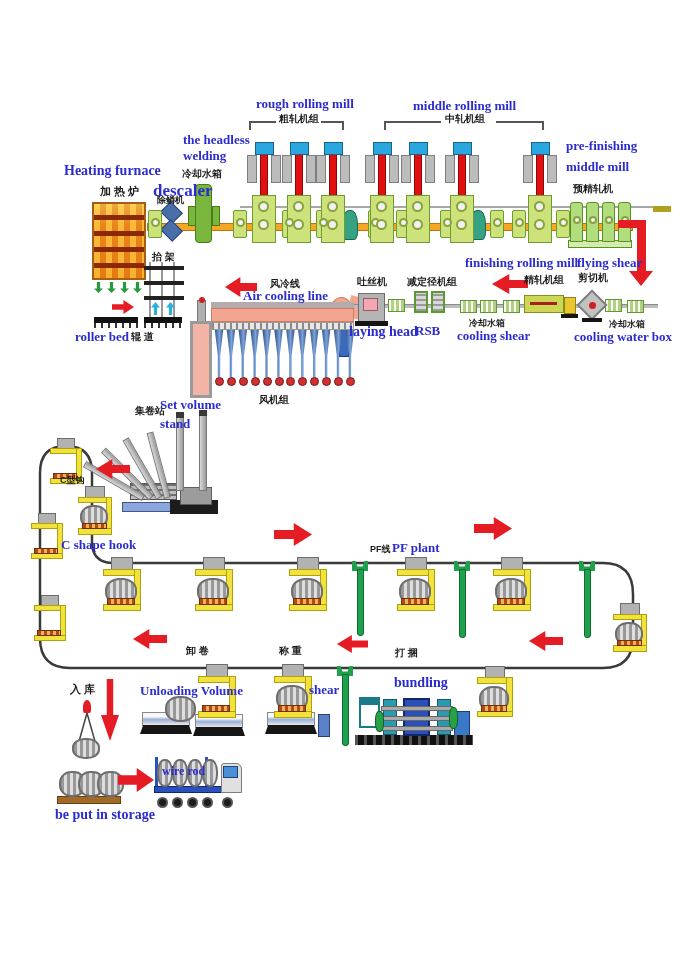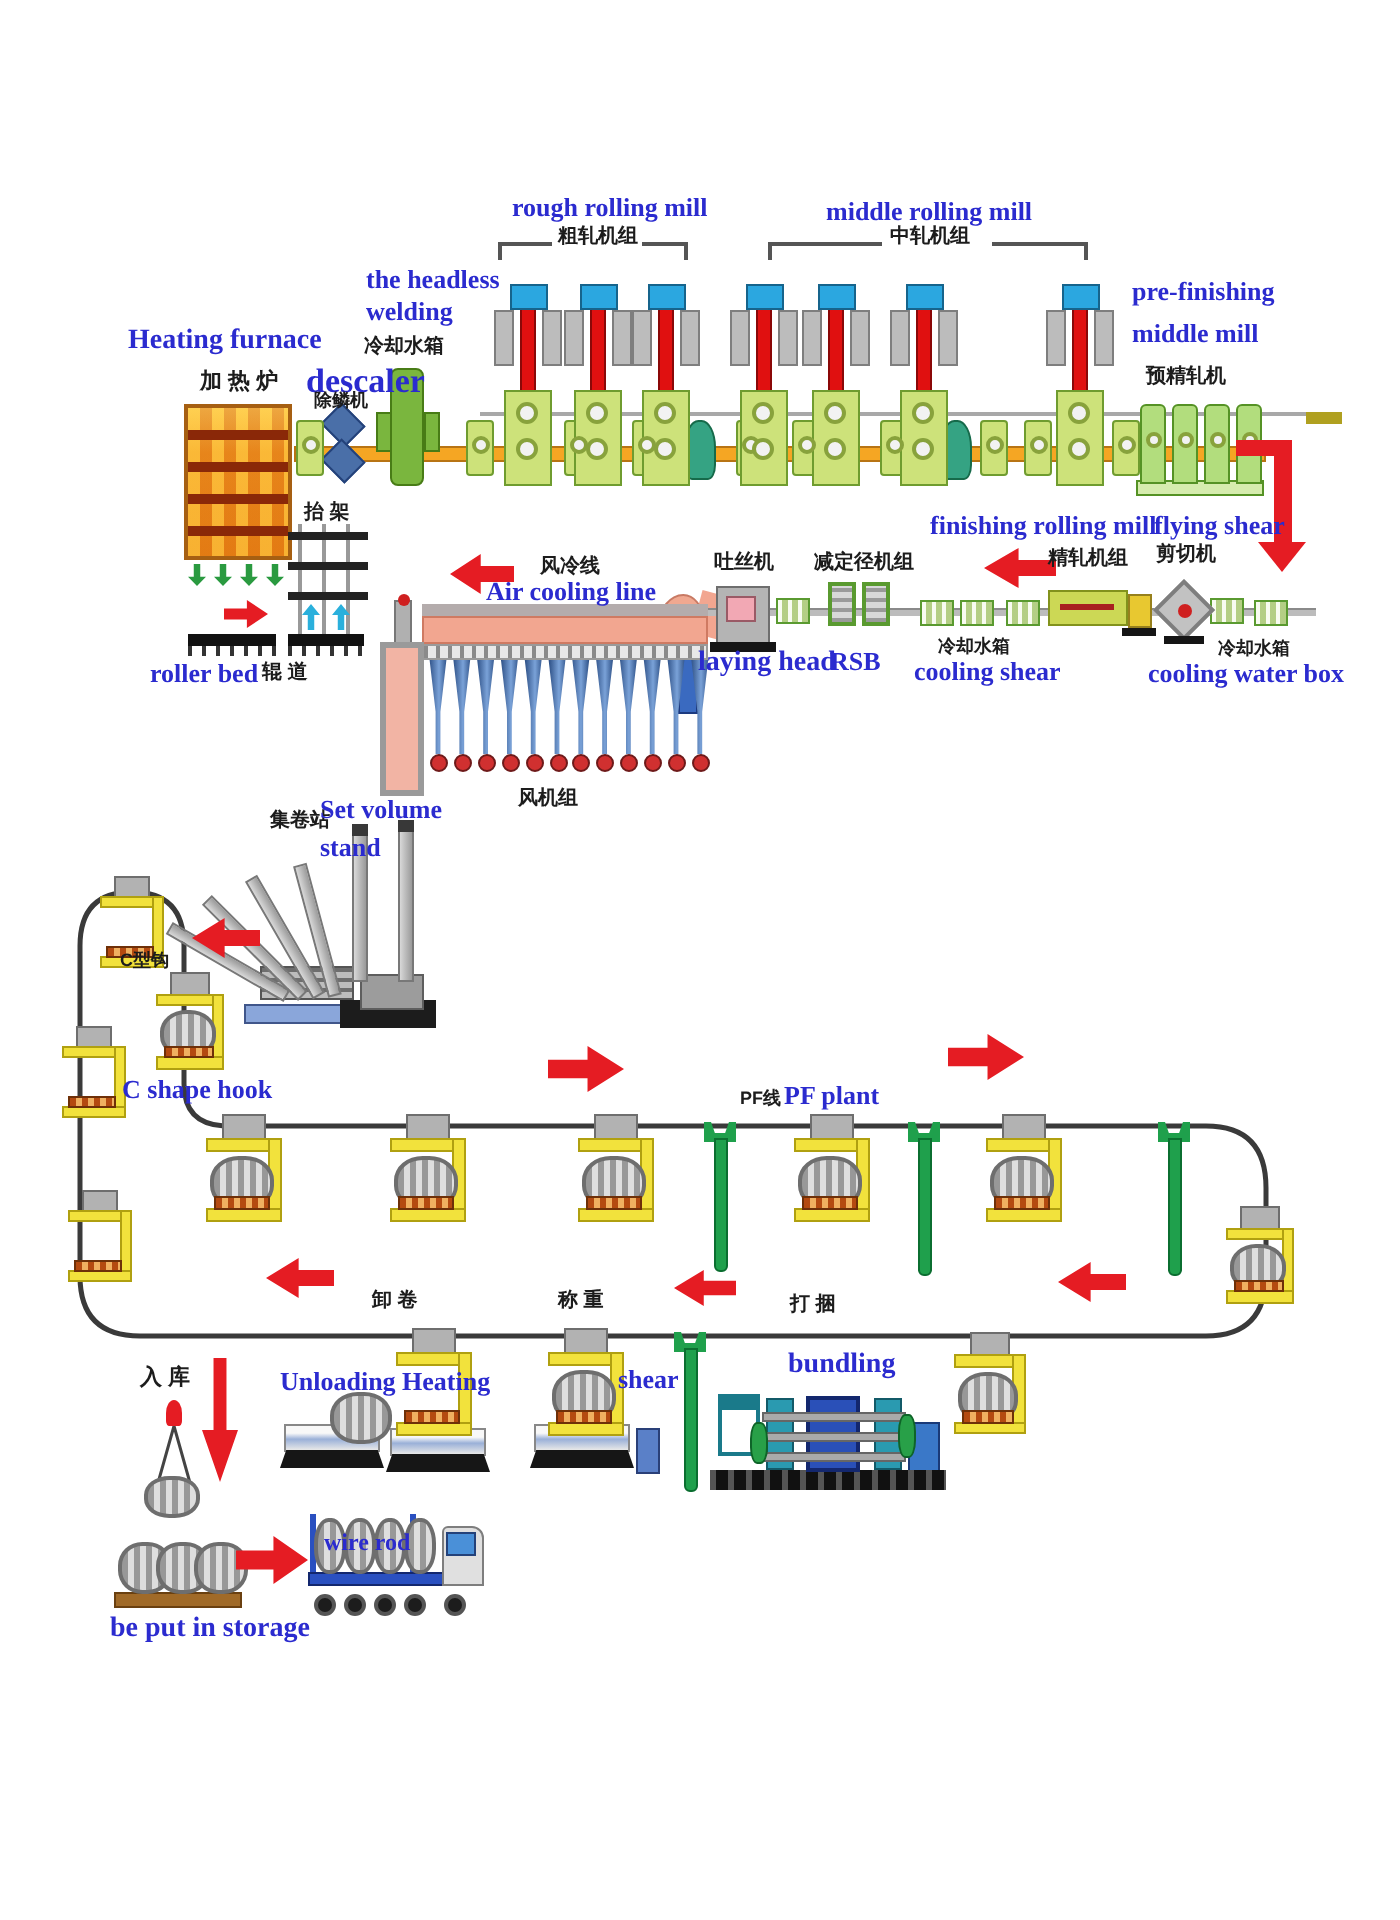--- a/index.html
+++ b/index.html
@@ -453,21 +453,21 @@
   <div class="lbl-en" style="left:243px;top:289px">Air cooling line</div>
   <div class="lbl-cn" style="left:259px;top:395px">风机组</div>
   <div class="lbl-cn" style="left:135px;top:406px">集卷站</div>
   <div class="lbl-en" style="left:160px;top:398px">Set volume</div>
   <div class="lbl-en" style="left:160px;top:417px">stand</div>
   <div class="lbl-cn" style="left:60px;top:476px;font-size:9px">C型钩</div>
   <div class="lbl-en" style="left:61px;top:538px">C shape hook</div>
   <div class="lbl-cn" style="left:370px;top:545px;font-size:9px">PF线</div>
   <div class="lbl-en" style="left:392px;top:541px">PF plant</div>
   <div class="lbl-cn" style="left:186px;top:646px">卸 卷</div>
-  <div class="lbl-en" style="left:140px;top:684px">Unloading Heating</div>
+  <div class="lbl-en" style="left:140px;top:684px">Unloading Volume</div>
   <div class="lbl-cn" style="left:279px;top:646px">称 重</div>
   <div class="lbl-en" style="left:309px;top:683px">shear</div>
   <div class="lbl-cn" style="left:395px;top:648px">打 捆</div>
   <div class="lbl-en" style="left:394px;top:676px;font-size:14px">bundling</div>
   <div class="lbl-cn" style="left:70px;top:684px;font-size:11px">入 库</div>
   <div class="lbl-en" style="left:55px;top:808px;font-size:14px">be put in storage</div>
   <div class="lbl-en" style="left:162px;top:765px;font-size:12px;z-index:7">wire rod</div>
 
 </div>
 

